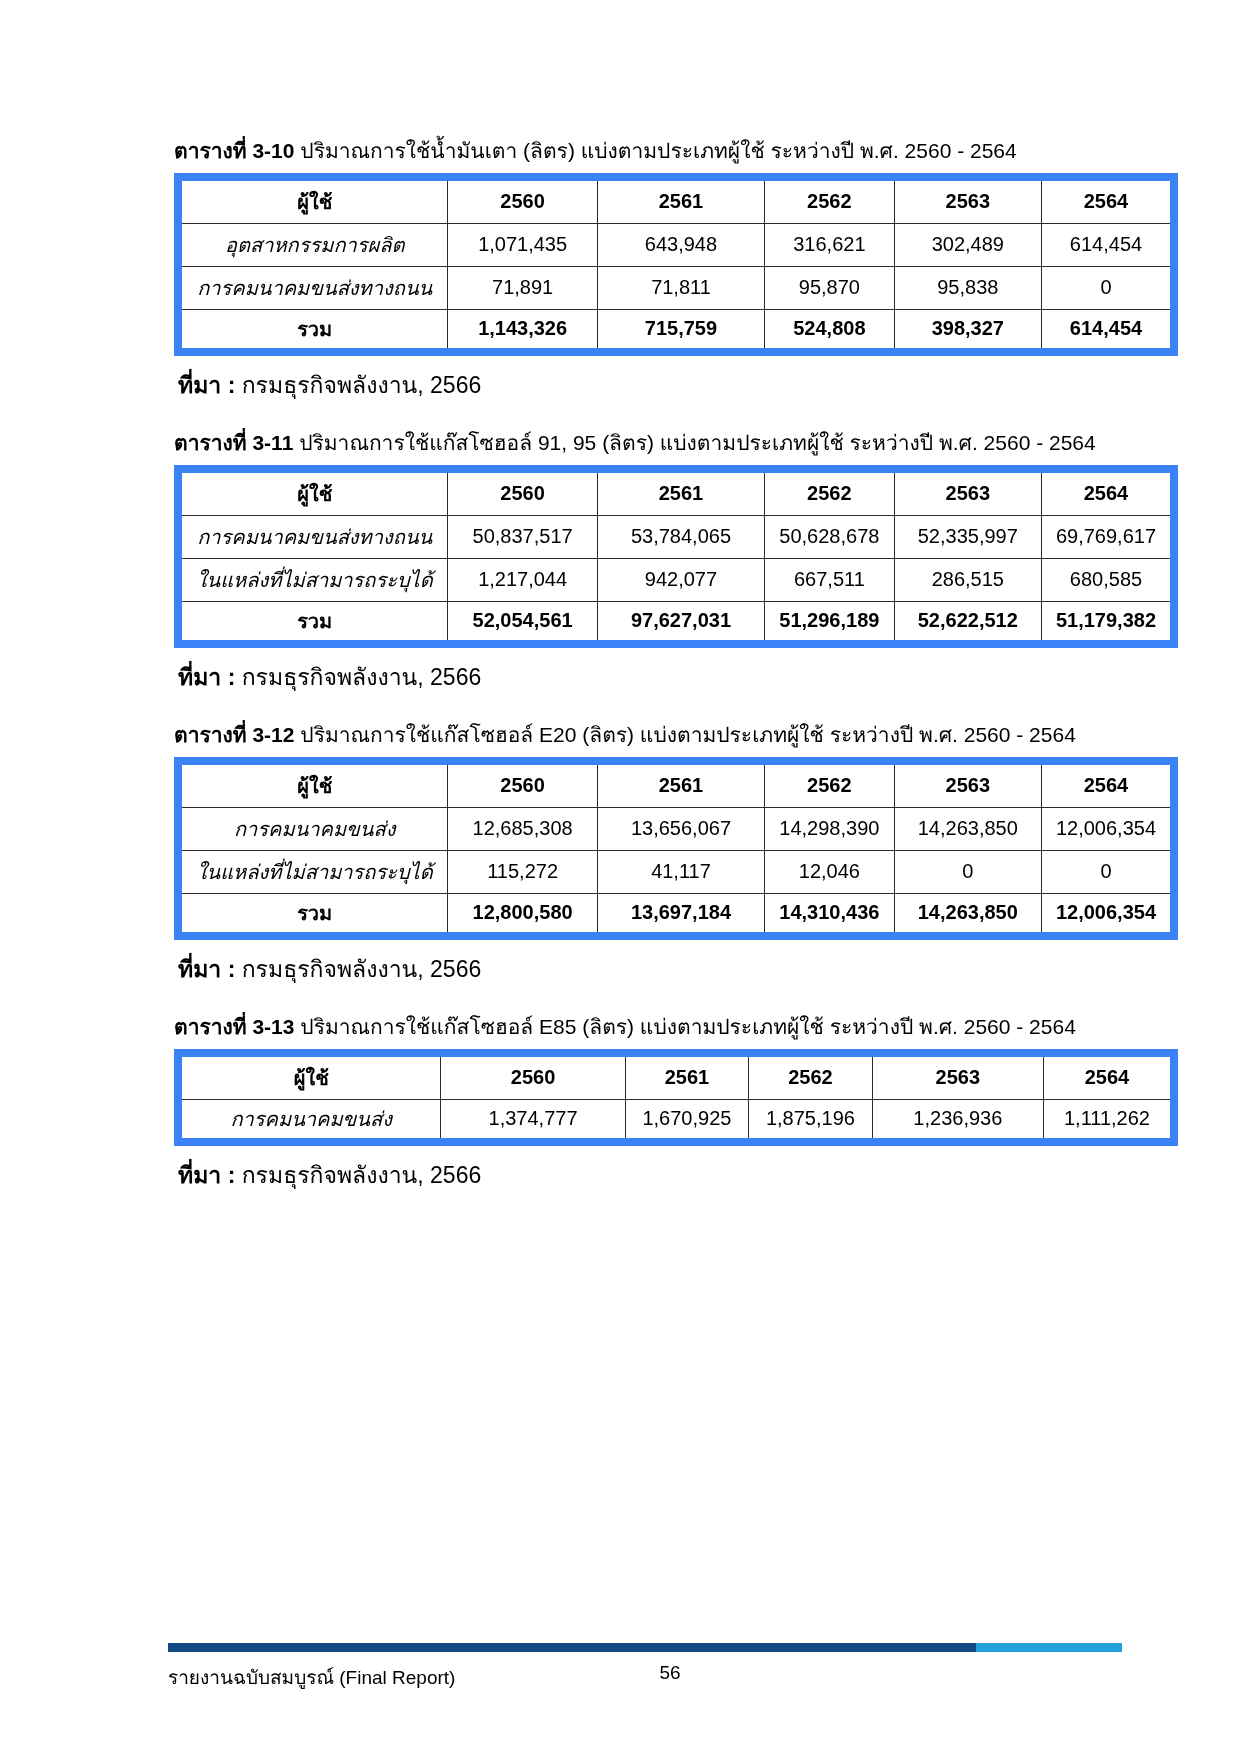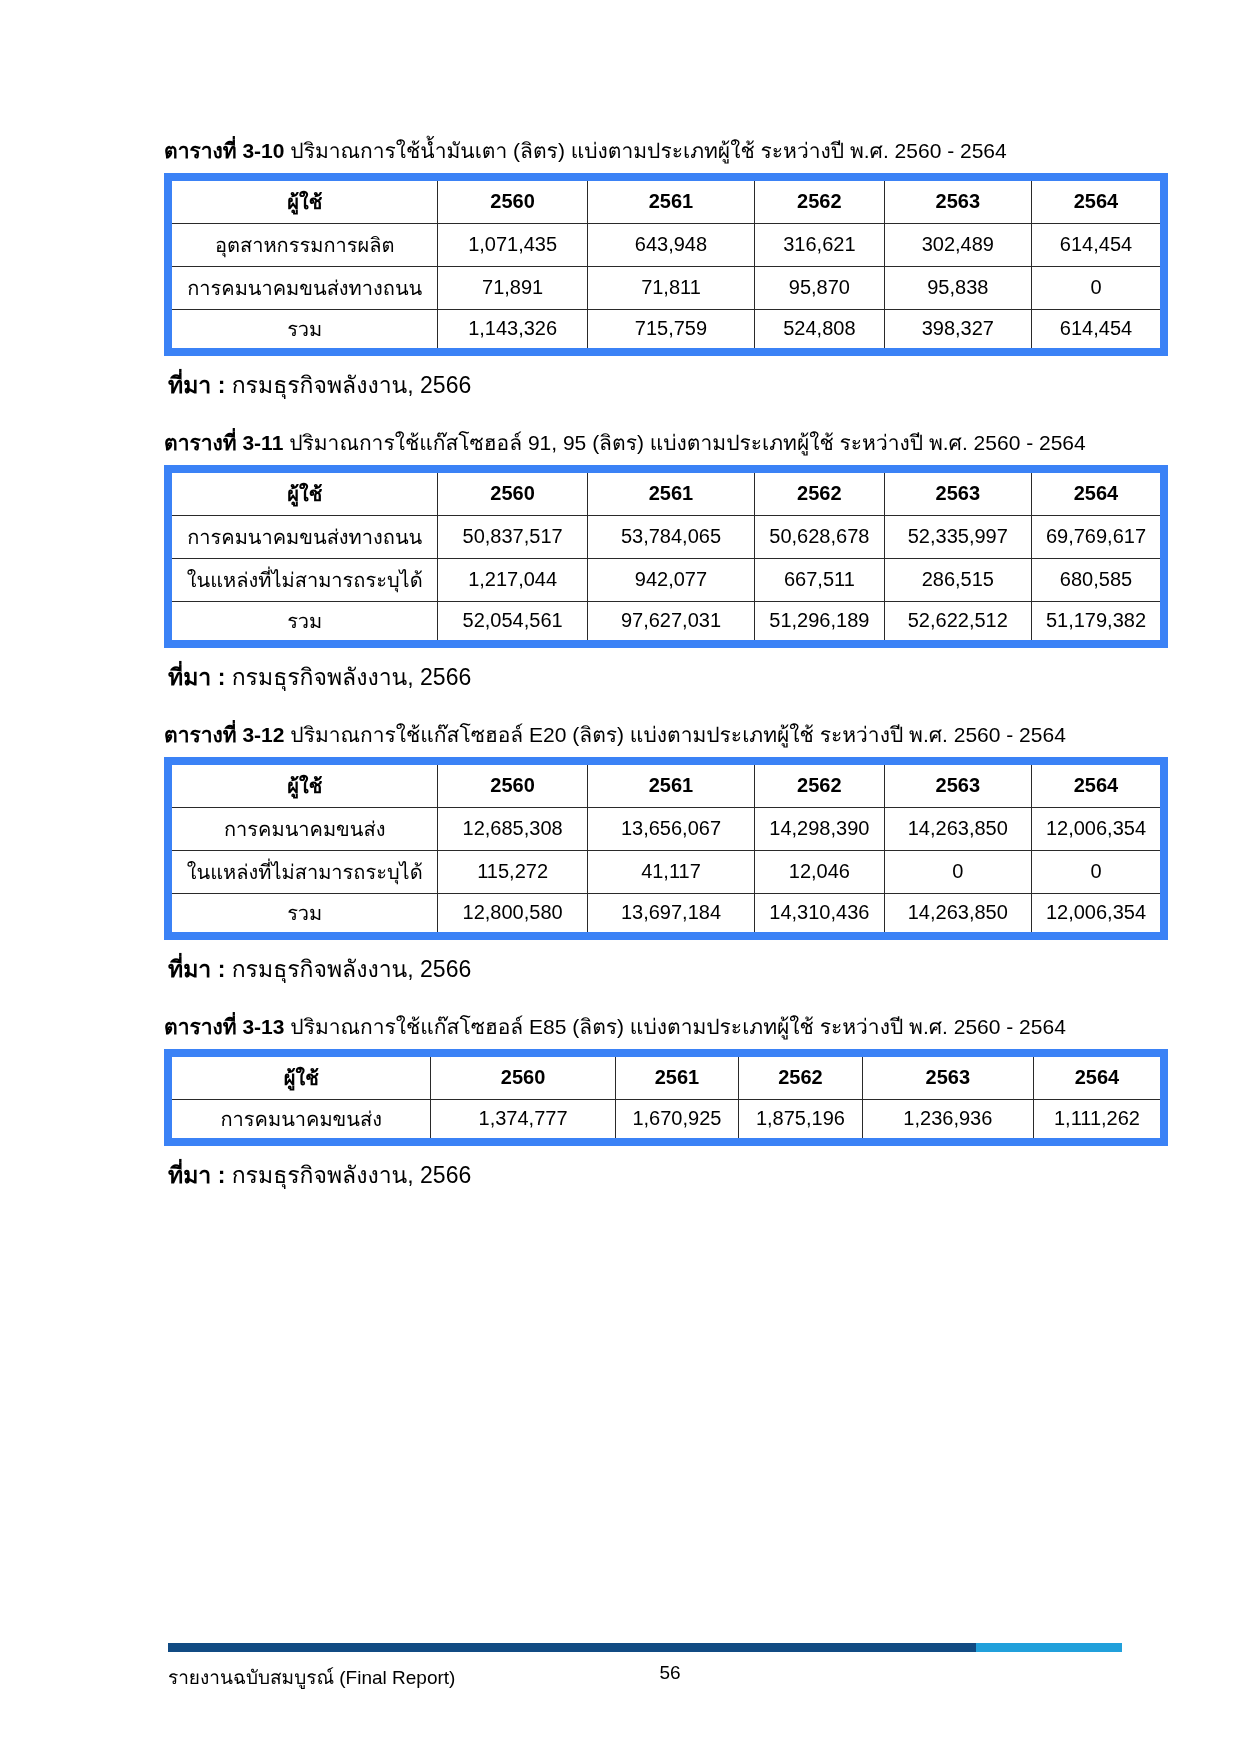--- a/index.html
+++ b/index.html
@@ -6,21 +6,21 @@
   html, body { width: 1241px; height: 1755px; }
   body {
     position: relative;
     background: #ffffff;
     color: #000000;
     font-family: "Liberation Sans", "DejaVu Sans", sans-serif;
     overflow: hidden;
   }
   .content {
     position: absolute;
-    left: 164px;
+    left: 174px;
     top: 138px;
     width: 1004px;
   }
   .block { margin-bottom: 0; }
   .title {
     font-size: 21px;
     line-height: 26px;
     margin-bottom: 9px;
     white-space: nowrap;
   }
@@ -35,22 +35,22 @@
   table.dt th, table.dt td {
     border: 1.5px solid #2a2a2a;
     text-align: center;
     vertical-align: middle;
     padding: 0 8px;
     overflow: hidden;
     white-space: nowrap;
   }
   table.dt th { height: 46px; font-weight: bold; }
   table.dt td { height: 43px; }
-  td.lbl { text-align: left; }
-  tr.total td { font-weight: normal; }
+  td.lbl { text-align: left; font-style: italic; }
+  tr.total td { font-weight: bold; }
   .source {
     font-size: 23px;
     margin: 11px 0 27px 4px;
   }
   
   .ca1 { width: 27.1%; } .ca2 { width: 15.0%; } .ca3 { width: 16.8%; }
   .ca4 { width: 13.0%; } .ca5 { width: 14.8%; } .ca6 { width: 13.3%; }
   
   .cb1 { width: 26.4%; } .cb2 { width: 18.5%; } .cb3 { width: 12.4%; }
   .cb4 { width: 12.4%; } .cb5 { width: 17.2%; } .cb6 { width: 13.1%; }

